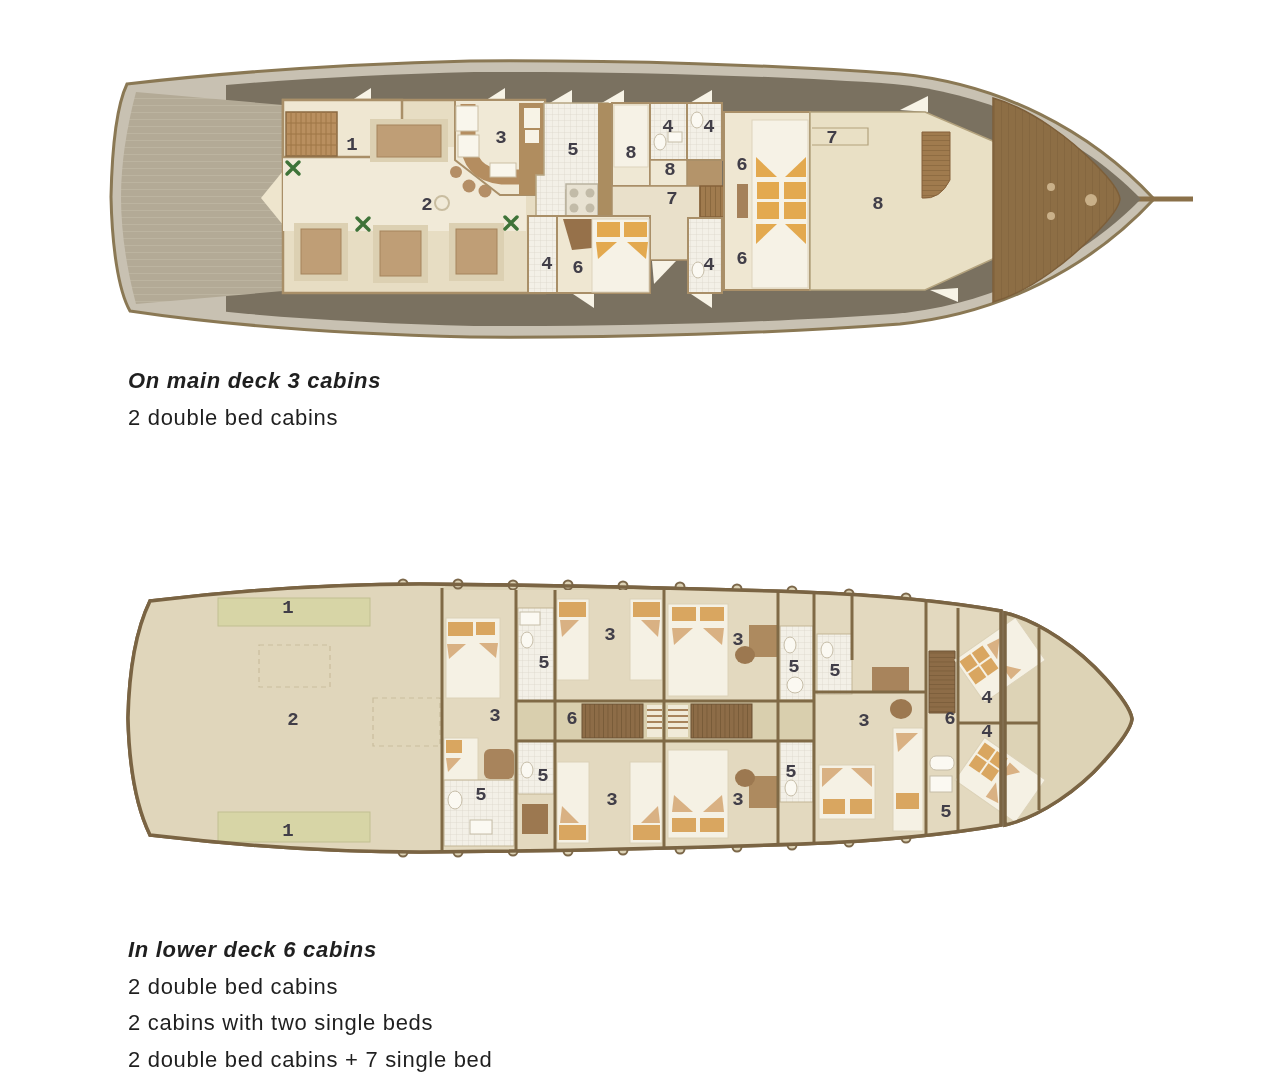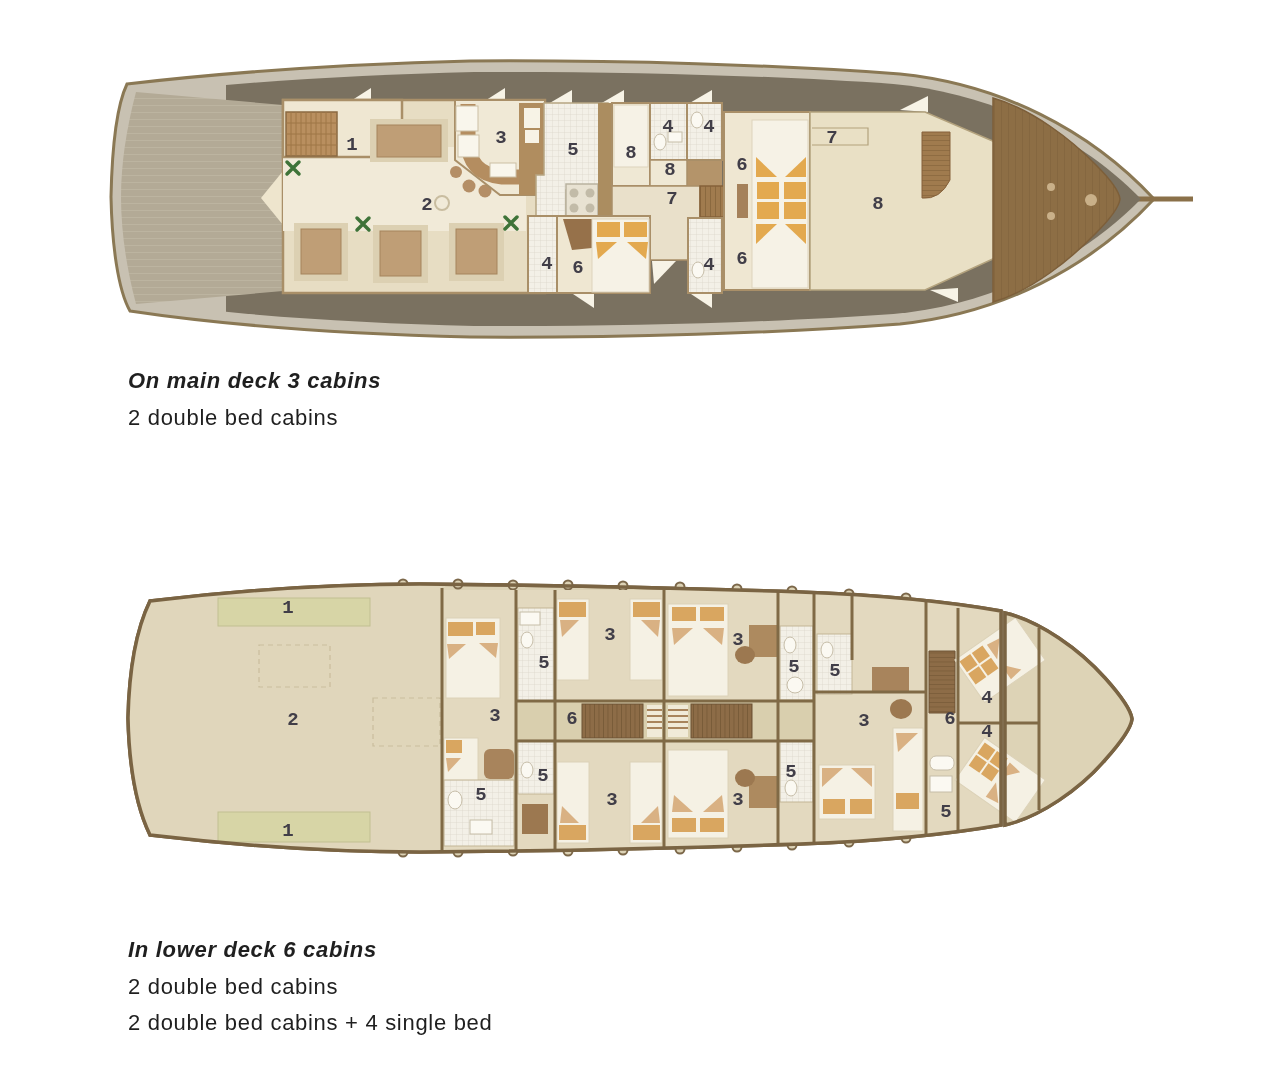--- a/index.html
+++ b/index.html
@@ -536,15 +536,16 @@
 </svg>
 
 <div class="cap" style="top:363px;">
   <div class="hd">On main deck 3 cabins</div>
   <div>2 double bed cabins</div>
 </div>
 
 <div class="cap" style="top:888px;margin-top:44px;">
   <div class="hd">In lower deck 6 cabins</div>
   <div>2 double bed cabins</div>
-  <div>2 double bed cabins + 4 single bed</div>
+  <div>2 cabins with two single beds</div>
+  <div>2 double bed cabins + 7 single bed</div>
 </div>
 </div>
 
 </body></html>

